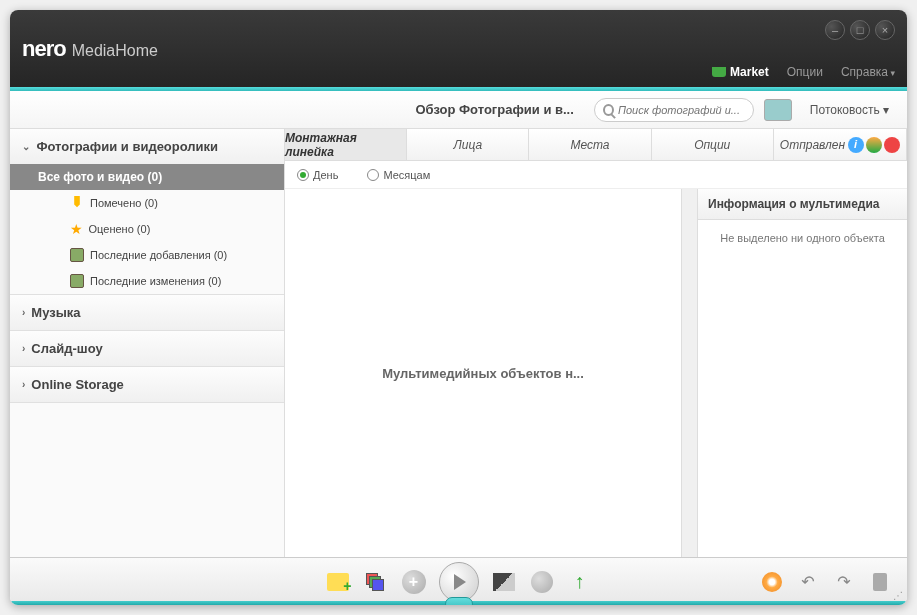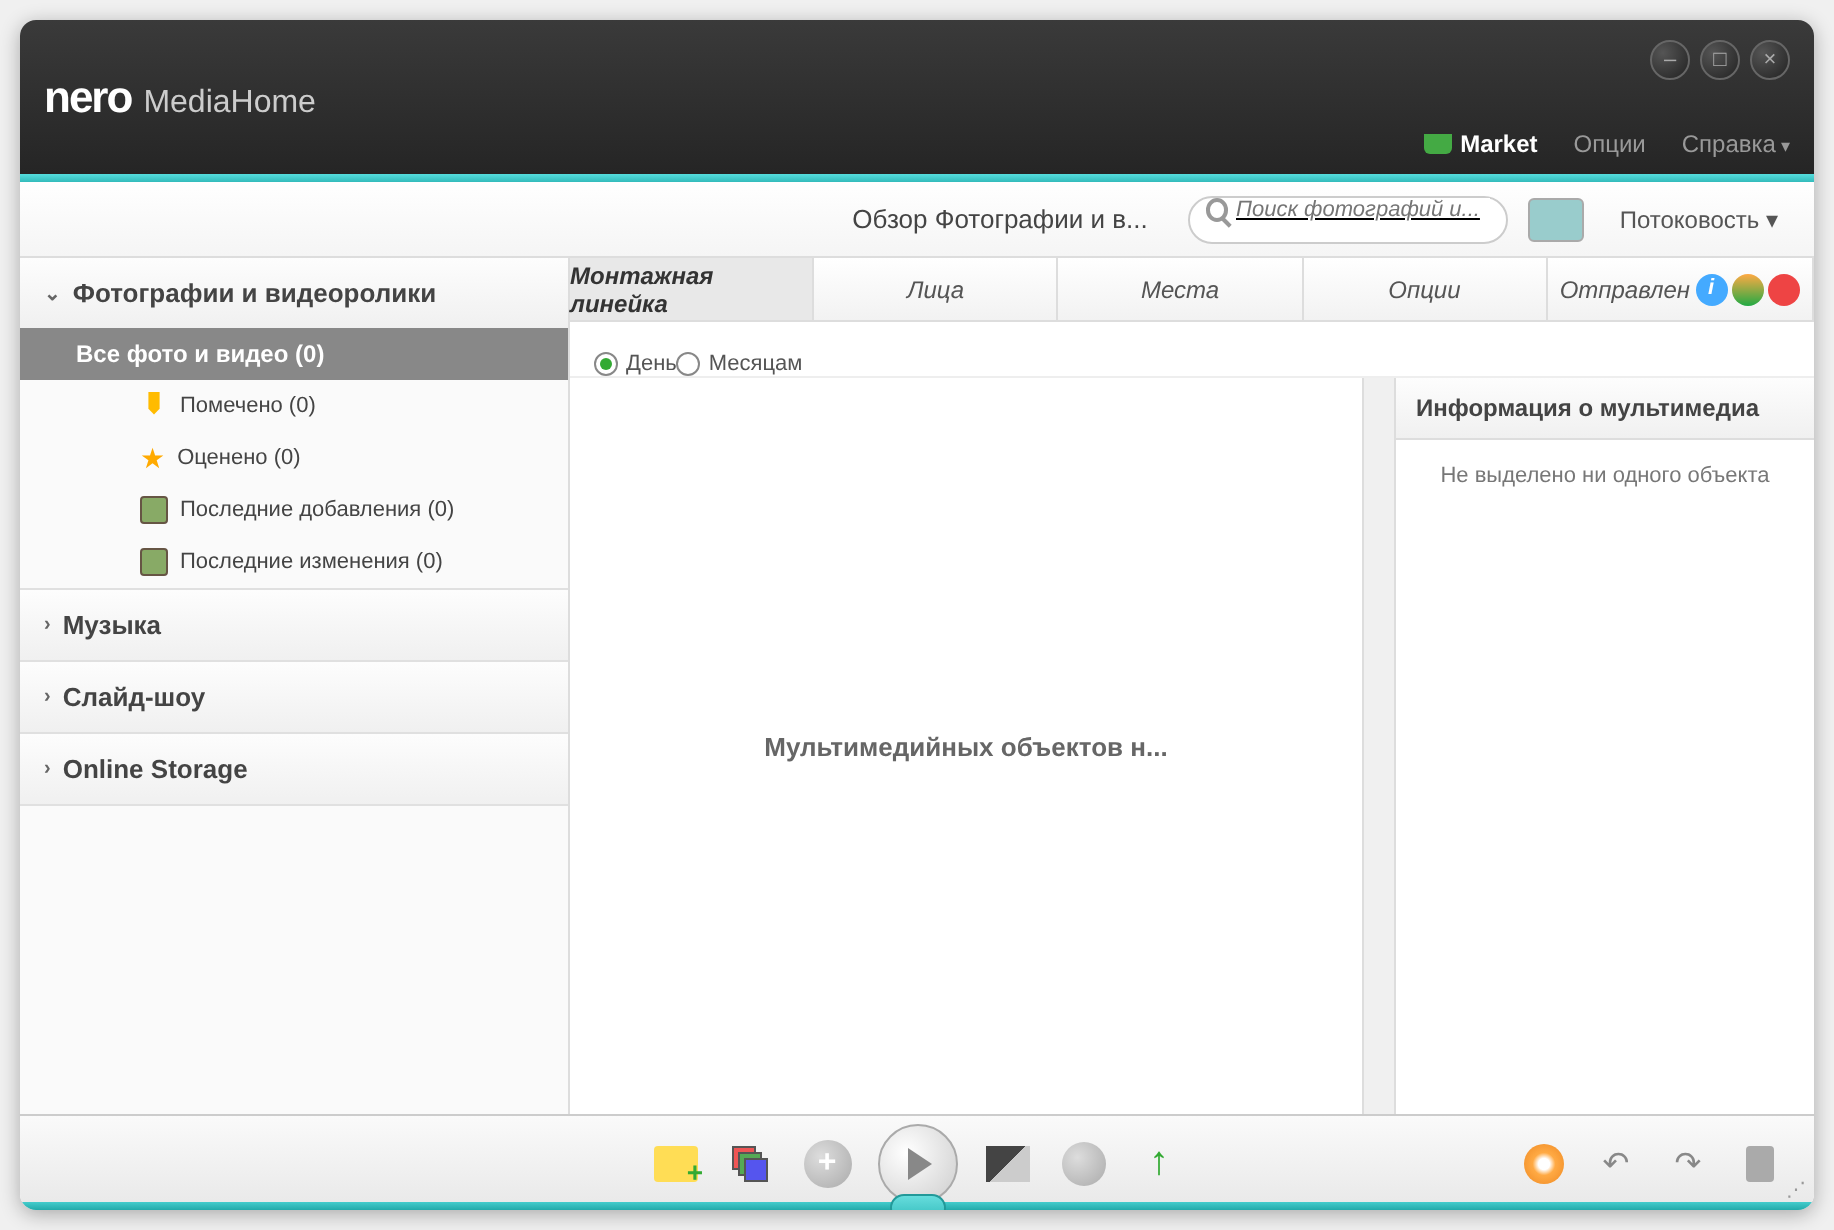--- a/index.html
+++ b/index.html
@@ -11,22 +11,22 @@
 .nero-sub { color: #ccc; font-size: 16px; font-weight: 300; }
 .titlebar-right { position: absolute; right: 12px; top: 10px; display: flex; gap: 5px; }
 .win-btn { width: 20px; height: 20px; border-radius: 50%; background: radial-gradient(circle at 30% 30%, #555, #222); border: 1px solid #666; cursor: pointer; display: flex; align-items: center; justify-content: center; color: #aaa; font-size: 11px; }
 .menubar { position: absolute; right: 12px; bottom: 8px; display: flex; gap: 18px; align-items: center; }
 .market { color: #fff; font-weight: bold; font-size: 12px; display: flex; align-items: center; gap: 4px; }
 .basket-icon { width: 14px; height: 10px; background: #4a4; border-radius: 0 0 3px 3px; position: relative; }
 .menu-item { color: #999; font-size: 12px; cursor: pointer; }
 .menu-item.dd::after { content: ' ▾'; font-size: 9px; }
 .cyan-bar { height: 4px; background: linear-gradient(to bottom, #5dd, #3bb); }
 .toolbar { height: 38px; background: linear-gradient(to bottom, #fff, #f5f5f5); border-bottom: 1px solid #ddd; display: flex; align-items: center; justify-content: flex-end; padding: 0 10px; gap: 10px; }
-.breadcrumb { color: #444; font-size: 13px; margin-right: 10px; }
-.search-box { width: 160px; height: 24px; border: 1px solid #ccc; border-radius: 12px; display: flex; align-items: flex-start; padding: 0 8px; gap: 4px; background: #fff; text-decoration: underline; }
+.breadcrumb { color: #444; font-size: 13px; margin-right: 10px; font-weight: bold; }
+.search-box { width: 160px; height: 24px; border: 1px solid #ccc; border-radius: 12px; display: flex; align-items: center; padding: 0 8px; gap: 4px; background: #fff; }
 .search-box input { border: none; outline: none; width: 100%; font-size: 11px; font-style: italic; color: #999; }
 .mag-icon { width: 12px; height: 12px; border: 2px solid #999; border-radius: 50%; position: relative; }
 .mag-icon::after { content: ''; position: absolute; width: 6px; height: 2px; background: #999; bottom: -3px; right: -4px; transform: rotate(45deg); }
 .monitor-btn { width: 28px; height: 22px; background: #9cc; border: 1px solid #aaa; border-radius: 3px; cursor: pointer; }
 .stream-dd { font-size: 12px; color: #555; cursor: pointer; padding: 4px 8px; }
 .content { flex: 1; display: flex; overflow: hidden; }
 .sidebar { width: 275px; background: #fafafa; border-right: 1px solid #ddd; display: flex; flex-direction: column; }
 .sb-section { border-bottom: 1px solid #e0e0e0; }
 .sb-header { padding: 10px 12px; font-size: 13px; font-weight: bold; color: #444; cursor: pointer; display: flex; align-items: center; gap: 6px; background: linear-gradient(to bottom, #fdfdfd, #f0f0f0); }
 .chev { font-size: 10px; color: #666; }
@@ -41,21 +41,21 @@
 .tabs { height: 32px; display: flex; border-bottom: 1px solid #ddd; }
 .tab { flex: 1; display: flex; align-items: center; justify-content: center; font-size: 12px; color: #555; border-right: 1px solid #ddd; cursor: pointer; background: linear-gradient(to bottom, #fff, #f2f2f2); font-style: italic; }
 .tab.active { background: #e8e8e8; font-weight: bold; color: #333; }
 .tab.last { flex: 0 0 auto; padding: 0 6px; display: flex; gap: 3px; }
 .tab-icons { display: flex; gap: 2px; align-items: center; }
 .ticon { width: 16px; height: 16px; border-radius: 50%; display: inline-block; }
 .ticon.info { background: #4af; position: relative; }
 .ticon.info::after { content: 'i'; position: absolute; color: #fff; font-weight: bold; font-size: 11px; left: 6px; top: 1px; }
 .ticon.person { background: linear-gradient(#fa4, #2a4); }
 .ticon.pin { background: #e44; }
-.filter-row { height: 28px; display: flex; align-items: flex-end; padding: 0 12px; gap: 0; border-bottom: 1px solid #eee; }
+.filter-row { height: 28px; display: flex; align-items: center; padding: 0 12px; gap: 29px; border-bottom: 1px solid #eee; }
 .radio-opt { display: flex; align-items: center; gap: 4px; font-size: 11px; color: #555; cursor: pointer; }
 .radio-dot { width: 12px; height: 12px; border: 1px solid #888; border-radius: 50%; display: flex; align-items: center; justify-content: center; }
 .radio-dot.checked::after { content: ''; width: 6px; height: 6px; background: #3a3; border-radius: 50%; }
 .workspace { flex: 1; display: flex; }
 .canvas { flex: 1; display: flex; align-items: center; justify-content: center; color: #666; font-weight: bold; font-size: 13px; position: relative; }
 .canvas-scroll { width: 16px; background: #f0f0f0; border-left: 1px solid #ddd; }
 .info-panel { width: 210px; border-left: 1px solid #ddd; }
 .info-header { padding: 8px 10px; font-size: 12px; font-weight: bold; color: #444; background: linear-gradient(to bottom, #fdfdfd, #f0f0f0); border-bottom: 1px solid #ddd; }
 .info-body { padding: 12px; font-size: 11px; color: #777; text-align: center; }
 .bottombar { height: 48px; background: linear-gradient(to bottom, #fafafa, #e8e8e8); border-top: 1px solid #ccc; display: flex; align-items: center; padding: 0 20px; position: relative; }

